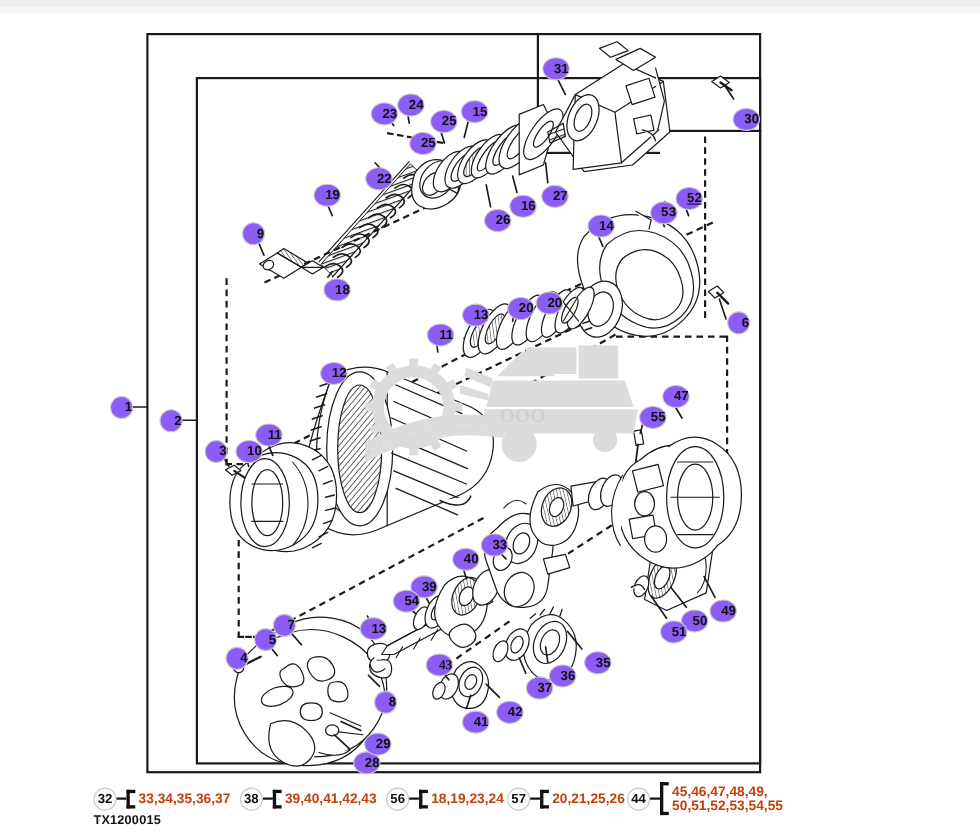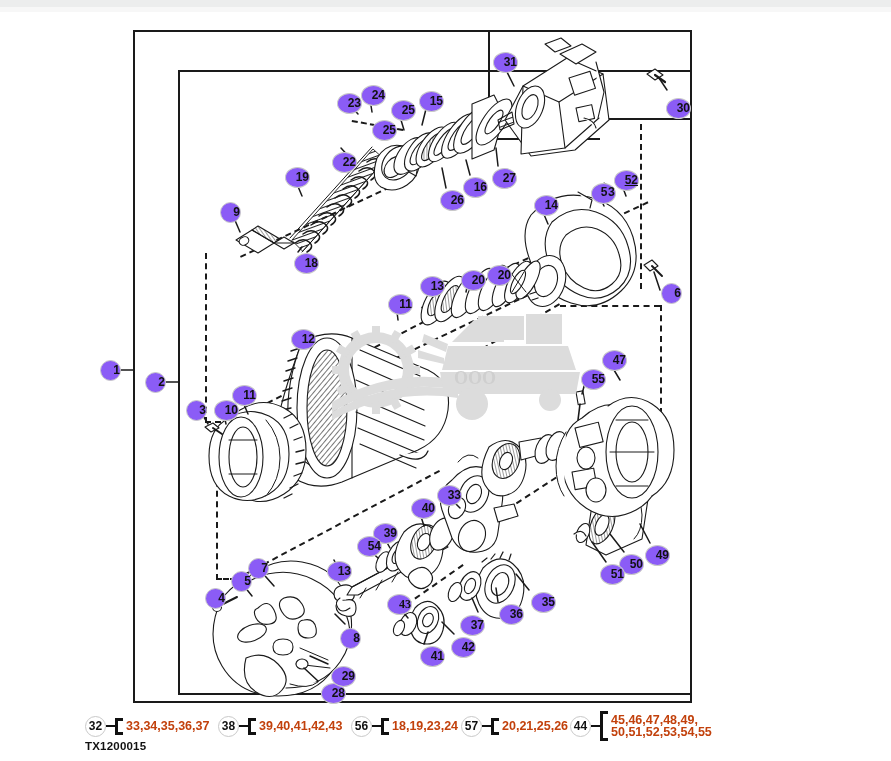--- a/index.html
+++ b/index.html
@@ -574,21 +574,21 @@
       <div class="co w2" style="left: 391px; top: 100px;">25</div>
       <div class="co w2" style="left: 440px; top: 190px;">26</div>
       <div class="co w2" style="left: 492px; top: 168px;">27</div>
       <div class="co w2" style="left: 321px; top: 683px;">28</div>
       <div class="co w2" style="left: 331px; top: 666px;">29</div>
       <div class="co w2" style="left: 666px; top: 98px;">30</div>
       <div class="co w2" style="left: 493px; top: 52px;">31</div>
       <div class="co w2" style="left: 437px; top: 485px;">33</div>
       <div class="co w2" style="left: 531px; top: 592px;">35</div>
       <div class="co w2" style="left: 499px; top: 604px;">36</div>
-      <div class="co w2" style="left: 460px; top: 615px;">37</div>
+      <div class="co w2" style="left: 478px; top: 615px;">37</div>
       <div class="co w2" style="left: 373px; top: 523px;">39</div>
       <div class="co w2" style="left: 411px; top: 498px;">40</div>
       <div class="co w2" style="left: 420px; top: 646px;">41</div>
       <div class="co w2" style="left: 451px; top: 637px;">42</div>
       <div class="co w2" style="left: 387px; top: 594px; font-family: Liberation Serif, serif;">43</div>
       <div class="co w2" style="left: 602px; top: 350px;">47</div>
       <div class="co w2" style="left: 645px; top: 545px;">49</div>
       <div class="co w2" style="left: 619px; top: 554px;">50</div>
       <div class="co w2" style="left: 600px; top: 564px;">51</div>
       <div class="co w2" style="left: 614px; top: 170px; text-decoration: underline;">52</div>

